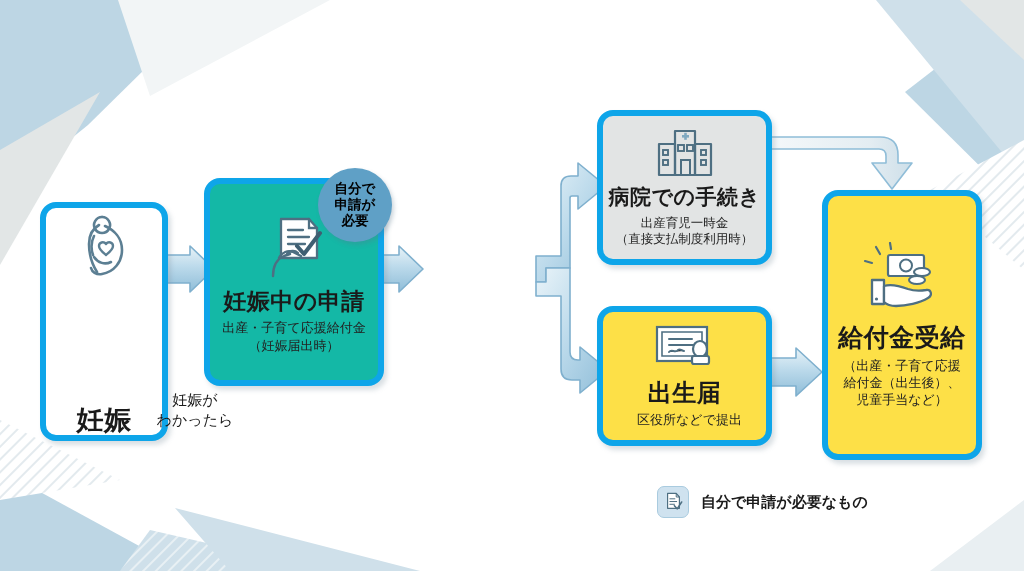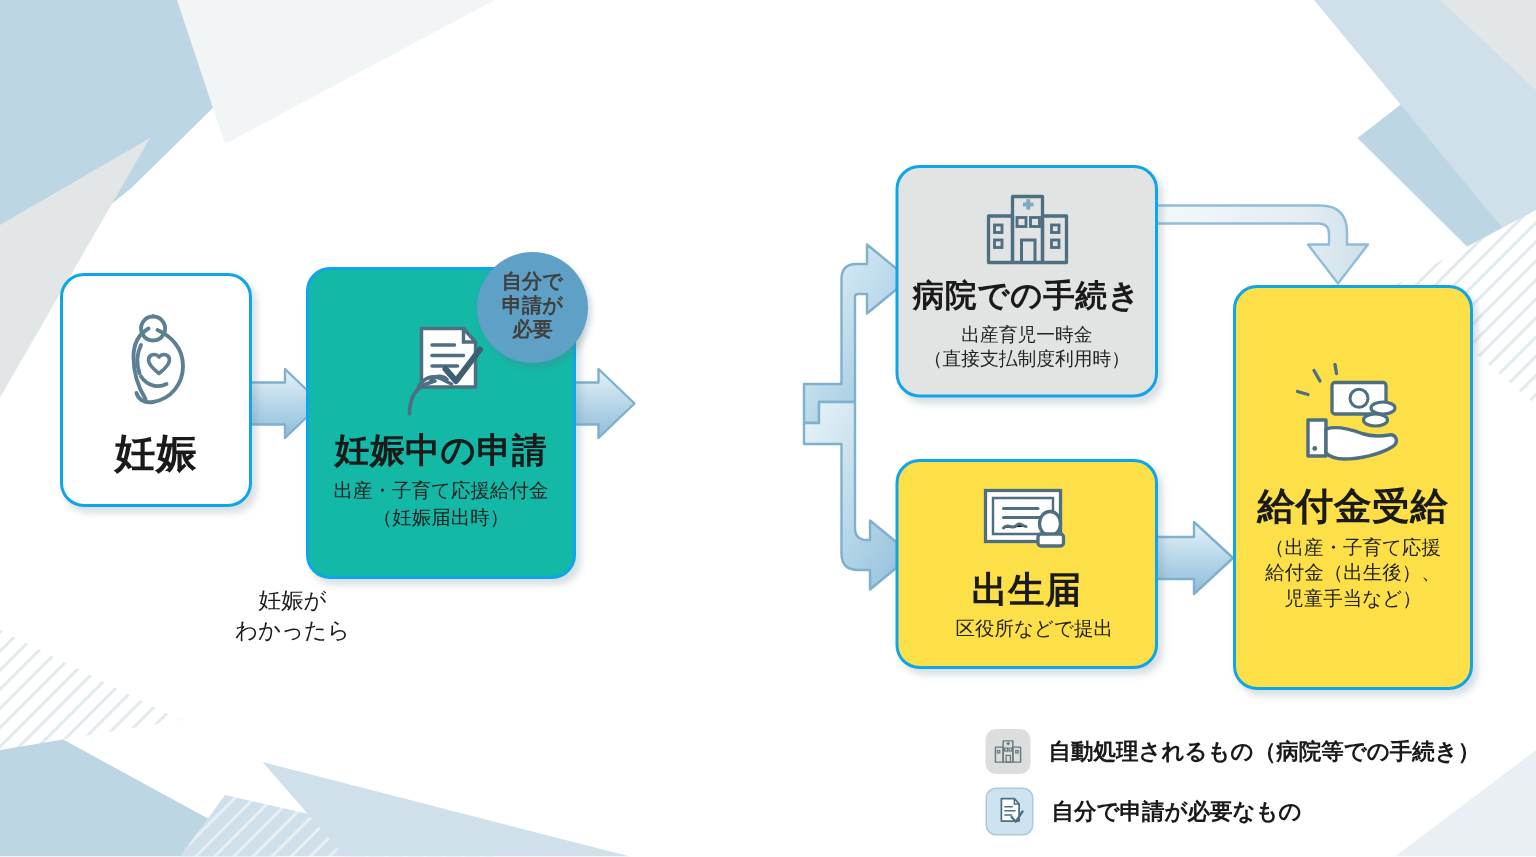--- a/index.html
+++ b/index.html
@@ -13,21 +13,21 @@
   #stage{position:absolute;left:0;top:0;width:1024px;height:571px;overflow:hidden;}
 
   
   .bg-layer{position:absolute;left:0;top:0;width:1024px;height:571px;}
 
   
   .node{
     position:absolute;
     box-sizing:border-box;
     border-radius:16px;
-    border:2px solid #0ea5e9;
+    border:6px solid #0ea5e9;
     display:flex;flex-direction:column;
     align-items:center;justify-content:center;
     text-align:center;
     box-shadow:3px 4px 5px rgba(120,140,155,.28);
   }
   .node.white{background:#ffffff;}
   .node.blue{background:#14b8a6;}
   .node.bluelight{background:#fde047;}
   .node.gray{background:#e2e4e4;}
 
@@ -36,21 +36,21 @@
   }
   .node .sub{
     color:#222;line-height:1.32;margin-top:5px;
   }
   .node .icon{display:block;}
 
   
   .badge{
     position:absolute;border-radius:50%;
     background:#5fa0c6;
-    color:#404040;font-weight:bold;
+    color:#000000;font-weight:bold;
     display:flex;align-items:center;justify-content:center;
     text-align:center;line-height:1.18;
     box-shadow:2px 3px 4px rgba(90,120,140,.30);
     z-index:6;
   }
 
   
   .caption{
     position:absolute;text-align:center;font-weight:normal;
     color:#1b1b1b;line-height:1.35;
@@ -161,21 +161,21 @@
                Q886,149 879,149
                L770,149 Z" fill="url(#agradw)" stroke="#8fbdd8" stroke-width="1.6" stroke-linejoin="round"></path>
     </g>
 
     <g>
       <path d="M771,358 L796,358 L796,348 L822,372 L796,396 L796,386 L771,386 Z" fill="url(#agrad)" stroke="#7fb0ce" stroke-width="1.6" stroke-linejoin="round"></path>
     </g>
   </svg>
 
 
-  <div class="node white" style="left:40px;top:182px;width:128px;height:156px;">
+  <div class="node white" style="left:40px;top:202px;width:128px;height:239px;justify-content:space-between;">
     <span class="icon">
       <svg width="64" height="74" viewBox="0 0 64 74">
         <g fill="none" stroke="#5c7f93" stroke-width="2.6" stroke-linecap="round" stroke-linejoin="round">
           <path d="M30,9 a8,8 0 1,0 0.1,0"></path>
           <path d="M27,17 C20,21 17,28 17,36 C17,46 20,56 25,64"></path>
           <path d="M33,18 C42,22 50,30 50,42 C50,54 42,64 30,66 C24,67 20,64 19,60"></path>
           <path d="M22,28 C19,34 19,41 21,47"></path>
           <path d="M22,49 C26,55 33,57 39,54"></path>
         </g>
         <path d="M34,36 c2.4,-3 7,-1.6 7,2 c0,3.6 -4.6,7 -7,9 c-2.4,-2 -7,-5.4 -7,-9 c0,-3.6 4.6,-5 7,-2 z" fill="none" stroke="#5c7f93" stroke-width="2.4" stroke-linejoin="round"></path>
@@ -303,43 +303,20 @@
     <span class="title" style="font-size:25px;margin-top:10px;">給付金受給</span>
     <div class="sub" style="font-size:13px;">
       <div>（出産・子育て応援</div>
       <div>給付金（出生後）、</div>
       <div>児童手当など）</div>
     </div>
   </div>
 
   <div class="legend" style="left:657px;top:486px;">
 
-    <div class="legend-row">
-      <span class="legend-chip gray">
-        <svg width="20" height="18" viewBox="0 0 62 52">
-          <g fill="none" stroke="#6b7a80" stroke-width="3" stroke-linejoin="round">
-            <rect x="21" y="4" width="20" height="44"></rect>
-            <rect x="5" y="17" width="16" height="31"></rect>
-            <rect x="41" y="17" width="16" height="31"></rect>
-          </g>
-          <g fill="#6b7a80">
-            <rect x="28" y="8" width="7" height="3"></rect>
-              <rect x="30" y="6" width="3" height="7"></rect>
-          </g>
-          <g fill="none" stroke="#6b7a80" stroke-width="2.6">
-            <rect x="24" y="19" width="6" height="6"></rect>
-              <rect x="33" y="19" width="6" height="6"></rect>
-            <rect x="9" y="24" width="5" height="5"></rect>
-              <rect x="47" y="24" width="5" height="5"></rect>
-          </g>
-          <rect x="27" y="34" width="9" height="14" fill="none" stroke="#6b7a80" stroke-width="2.6"></rect>
-        </svg>
-      </span>
-      <span class="legend-label">自動処理されるもの（病院等での手続き）</span>
-    </div>
 
     <div class="legend-row">
       <span class="legend-chip blue">
         <svg width="19" height="20" viewBox="0 0 40 44">
           <path d="M7,3 L26,3 L33,11 L33,36 L7,36 Z" fill="#ffffff" stroke="#4e6f82" stroke-width="2.6" stroke-linejoin="round"></path>
           <path d="M26,3 L26,11 L33,11" fill="none" stroke="#4e6f82" stroke-width="2.2"></path>
           <g stroke="#4e6f82" stroke-width="2.2" stroke-linecap="round">
             <path d="M12,15 L23,15"></path>
               <path d="M12,21 L27,21"></path>
               <path d="M12,27 L22,27"></path>

